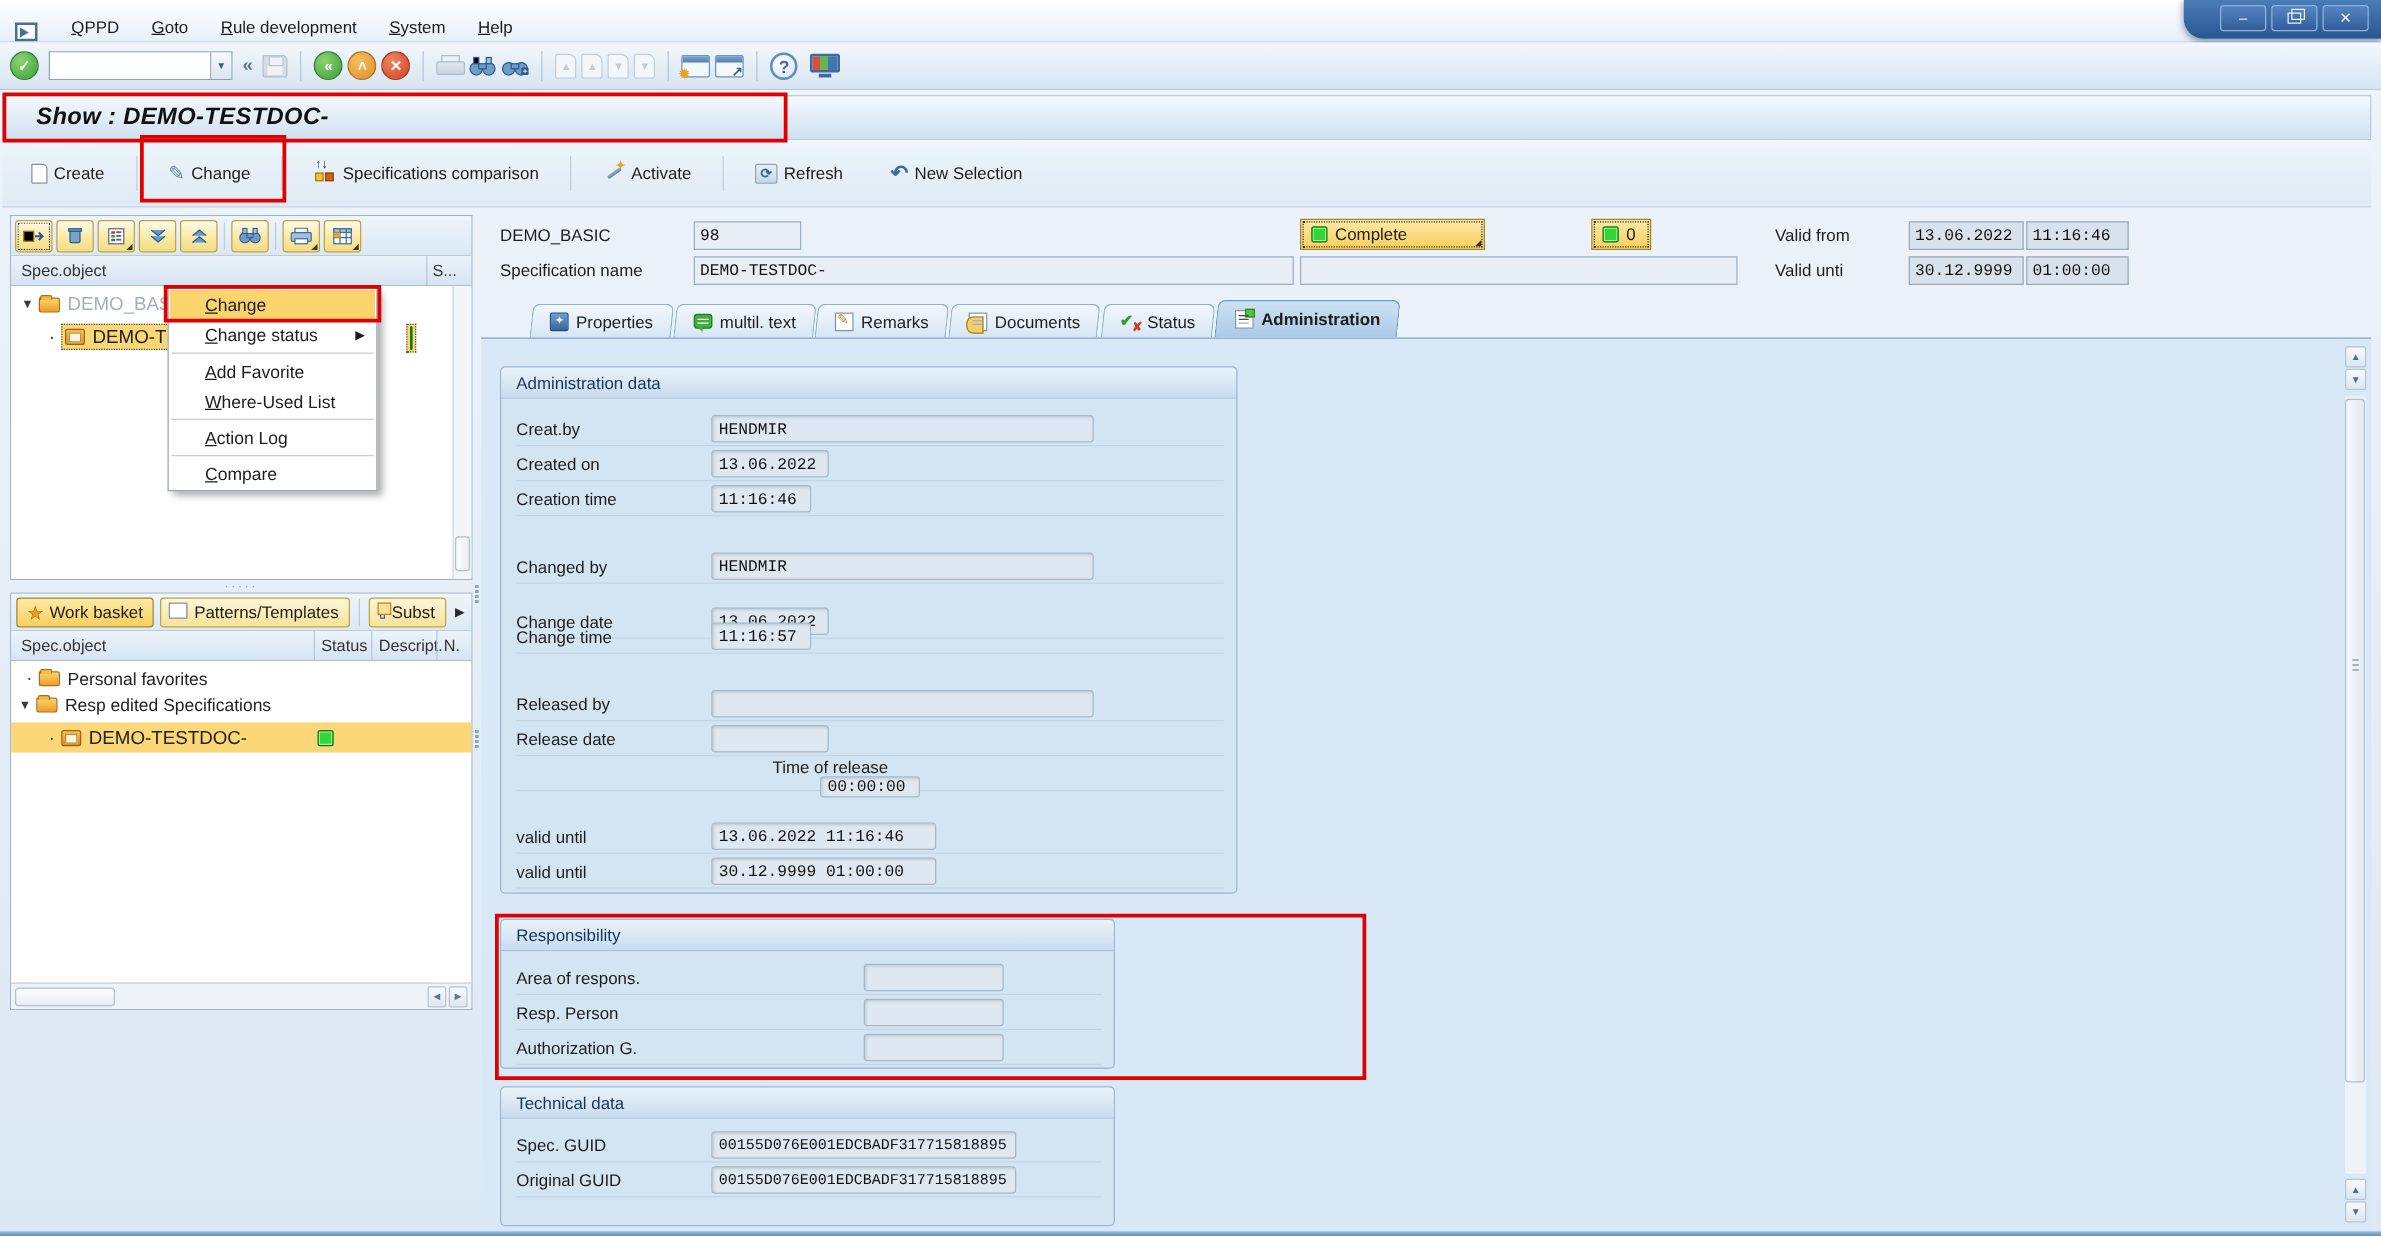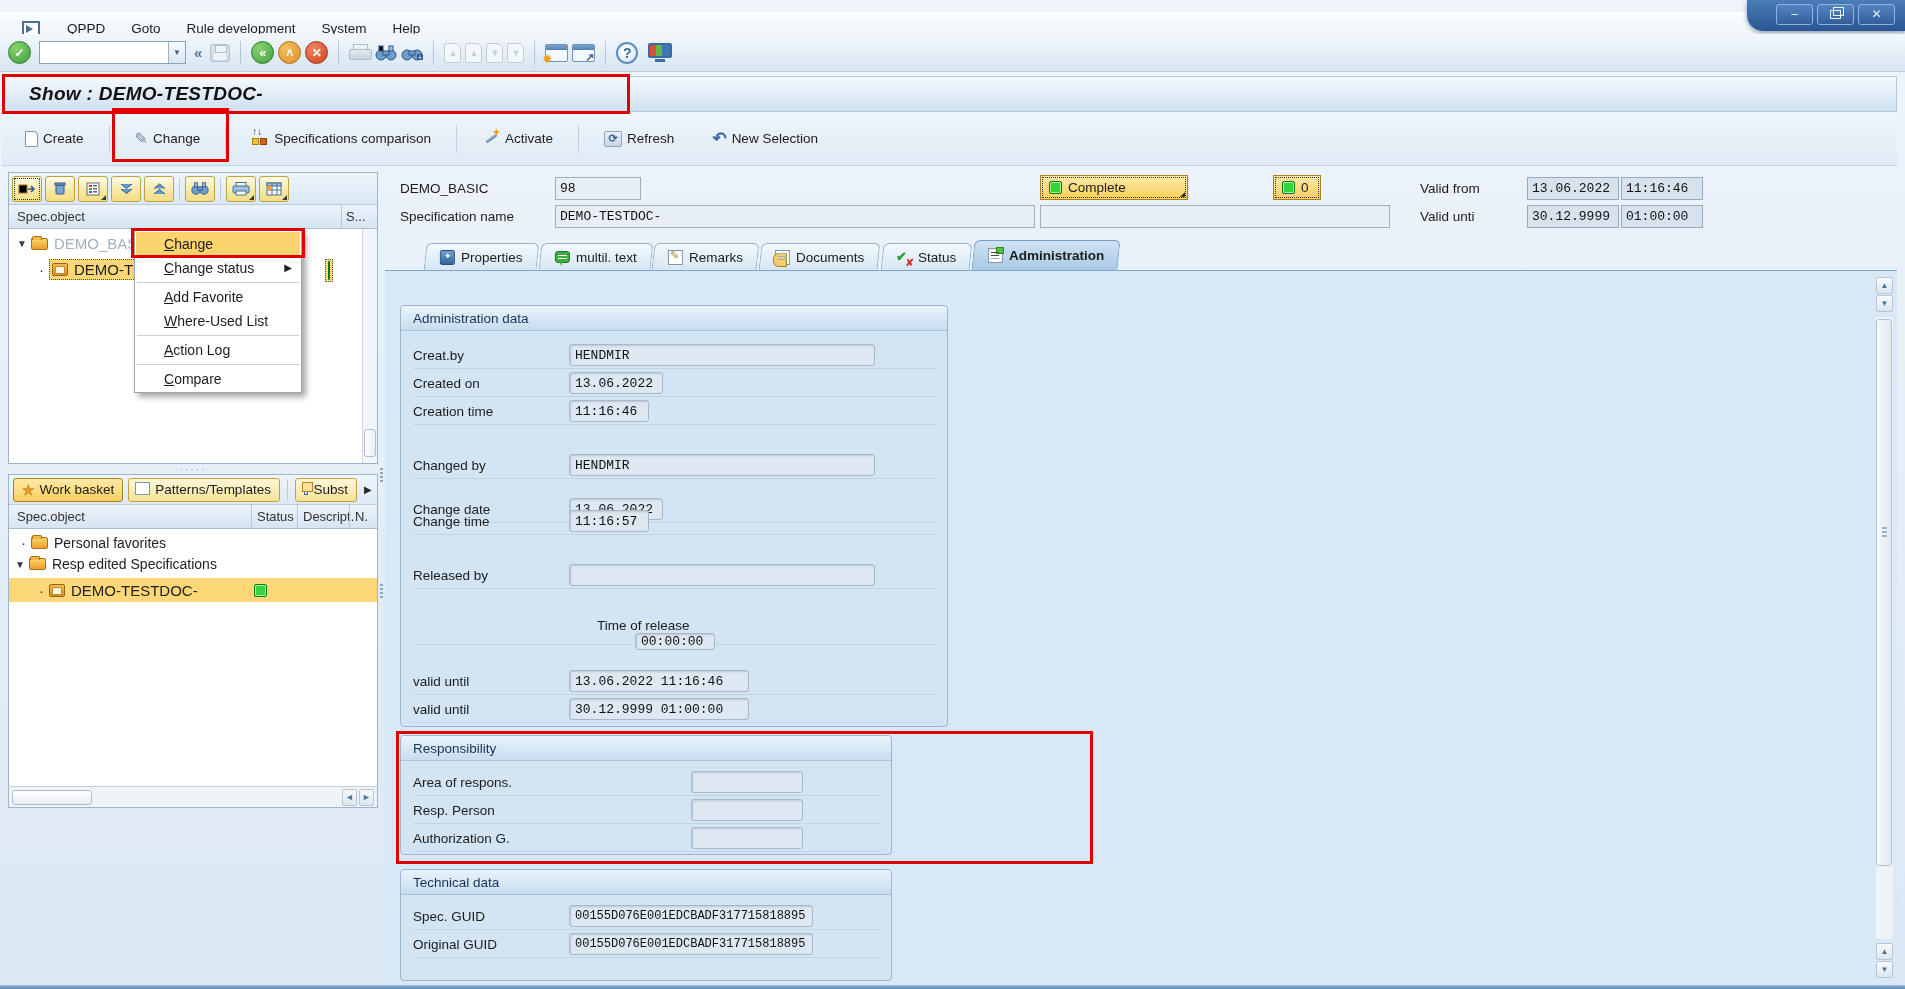--- a/index.html
+++ b/index.html
@@ -3,23 +3,23 @@
 <meta charset="utf-8">
 <style>
   * { box-sizing: border-box; margin:0; padding:0; }
   html,body { width:1905px; height:989px; overflow:hidden; }
   body { font-family:"Liberation Sans", sans-serif; font-size:13px; color:#222;
          background:linear-gradient(#eef4fa,#dce8f4); position:relative; }
 
   .abs { position:absolute; }
 
   
-  .menubar { left:0; top:12px; width:1905px; height:34px;
+  .menubar { left:0; top:0; width:1905px; height:34px;
     background:linear-gradient(#fdfeff,#e7f0f9); border-bottom:1px solid #c9d8e7;
-    display:flex; align-items:center; padding-left:22px; }
+    display:flex; align-items:flex-end; padding-left:12px; }
   .sysicon { width:18px; height:15px; border:2px solid #4a6f94; background:#fff;
     position:relative; margin-right:14px; }
   .sysicon::after { content:""; position:absolute; left:2px; top:2px;
     border-left:7px solid #4a6f94; border-top:4px solid transparent; border-bottom:4px solid transparent; }
   .mi { display:inline-block; padding:4px 13px; color:#1b1b1b; font-size:13.5px; cursor:default; }
   .mi::first-letter { text-decoration:underline; }
 
   
   .winctrl { right:0; top:0; width:158px; height:31px;
     background:linear-gradient(#4a7cb8,#2a5692); border-radius:0 0 0 16px;
@@ -582,21 +582,21 @@
       <span>Status</span>
     </span>
     <span class="tab active">
       <span class="tabicon ti-admin"></span>
       <span>Administration</span>
     </span>
   </div>
 
   <div class="content">
 
-    <div class="group" style="left:15px; top:22px; width:548px; height:422px;margin-top:12px;">
+    <div class="group" style="left:15px; top:22px; width:590px; height:422px;">
       <div class="gtitle">Administration data</div>
       <div class="frow" style="top:36px;">
         <span class="flabel">Creat.by</span>
         <span class="finput" style="width:306px;">HENDMIR</span>
       </div>
       <div class="frow" style="top:64px;">
         <span class="flabel">Created on</span>
         <span class="finput" style="width:94px;">13.06.2022</span>
       </div>
       <div class="frow" style="top:92px;">
@@ -613,20 +613,24 @@
         <span class="finput" style="width:94px;">13.06.2022</span>
       </div>
       <div class="frow" style="top:202px;">
         <span class="flabel">Change time</span>
         <span class="finput" style="width:80px;">11:16:57</span>
       </div>
 
       <div class="frow" style="top:256px;">
         <span class="flabel">Released by</span>
         <span class="finput" style="width:306px;"></span>
+      </div>
+      <div class="frow" style="top:284px;">
+        <span class="flabel">Release date</span>
+        <span class="finput" style="width:94px;"></span>
       </div>
       <div class="frow" style="top:312px;flex-direction:column;">
         <span class="flabel">Time of release</span>
         <span class="finput" style="width:80px;">00:00:00</span>
       </div>
 
       <div class="frow" style="top:362px;">
         <span class="flabel">valid until</span>
         <span class="finput" style="width:180px;">13.06.2022 11:16:46</span>
       </div>

